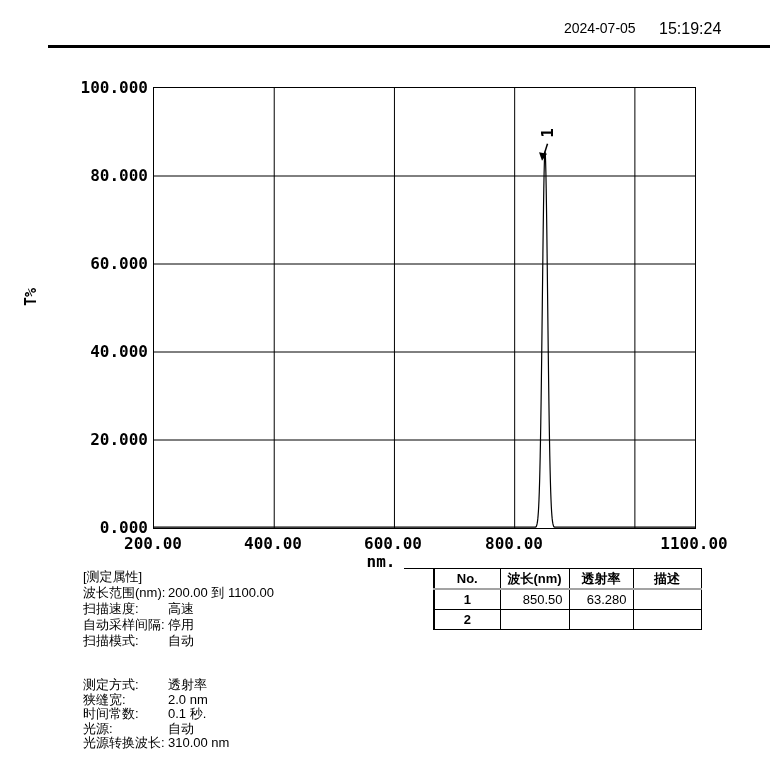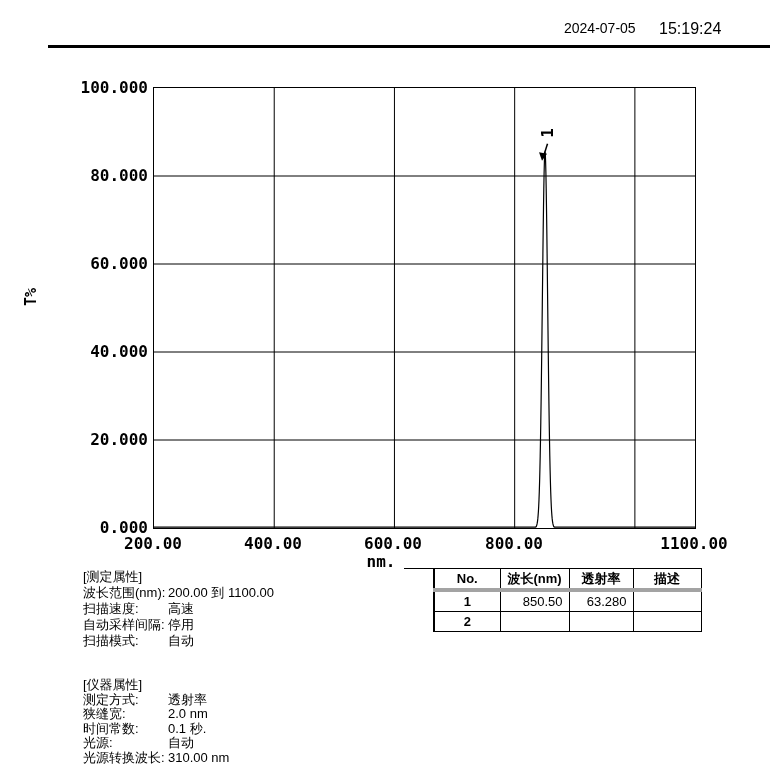--- a/index.html
+++ b/index.html
@@ -21,21 +21,21 @@
   #ylab{left:22px;top:288px;font-family:"DejaVu Sans Mono",monospace;font-size:15px;
         font-weight:600;transform:rotate(-90deg);}
   #xunit{left:351px;top:552px;width:60px;text-align:center;
          font-family:"DejaVu Sans Mono",monospace;font-size:16px;font-weight:600;}
   #leader{left:404px;top:568px;width:32px;height:1px;background:#000;}
   
   #peaktable{left:433px;top:568px;border-collapse:collapse;table-layout:fixed;
              font-size:13px;}
   #peaktable th,#peaktable td{border:1px solid #000;height:19px;padding:0 6px;
              overflow:hidden;white-space:nowrap;}
-  #peaktable th{font-weight:bold;text-align:center;border-bottom:4px solid #a3a3a3;padding:0 2px;}
+  #peaktable th{font-weight:bold;text-align:center;border-bottom:2px solid #a3a3a3;padding:0 2px;}
   #peaktable{border:1.5px solid #000;border-left:2.5px solid #000;}
   td.c-no{text-align:center;font-weight:bold;}
   td.c-num{text-align:right;}
   
   .props{left:83px;font-size:13px;line-height:16px;font-family:"Liberation Sans",sans-serif;}
   .props .sect{font-weight:normal;}
   .prow{display:flex;}
   .plabel{width:85px;flex:0 0 85px;}
   .pvalue{white-space:pre;}
   #props-b{line-height:14.6px;}
@@ -127,21 +127,20 @@
       <span class="plabel">自动采样间隔:</span>
       <span class="pvalue">停用</span>
     </div>
     <div class="prow">
       <span class="plabel">扫描模式:</span>
       <span class="pvalue">自动</span>
     </div>
   </div>
 
   <div class="abs props" id="props-b" style="top:678px;">
-    <div class="sect">[仪器属性]</div>
     <div class="prow">
       <span class="plabel">测定方式:</span>
       <span class="pvalue">透射率</span>
     </div>
     <div class="prow">
       <span class="plabel">狭缝宽:</span>
       <span class="pvalue">2.0 nm</span>
     </div>
     <div class="prow">
       <span class="plabel">时间常数:</span>

